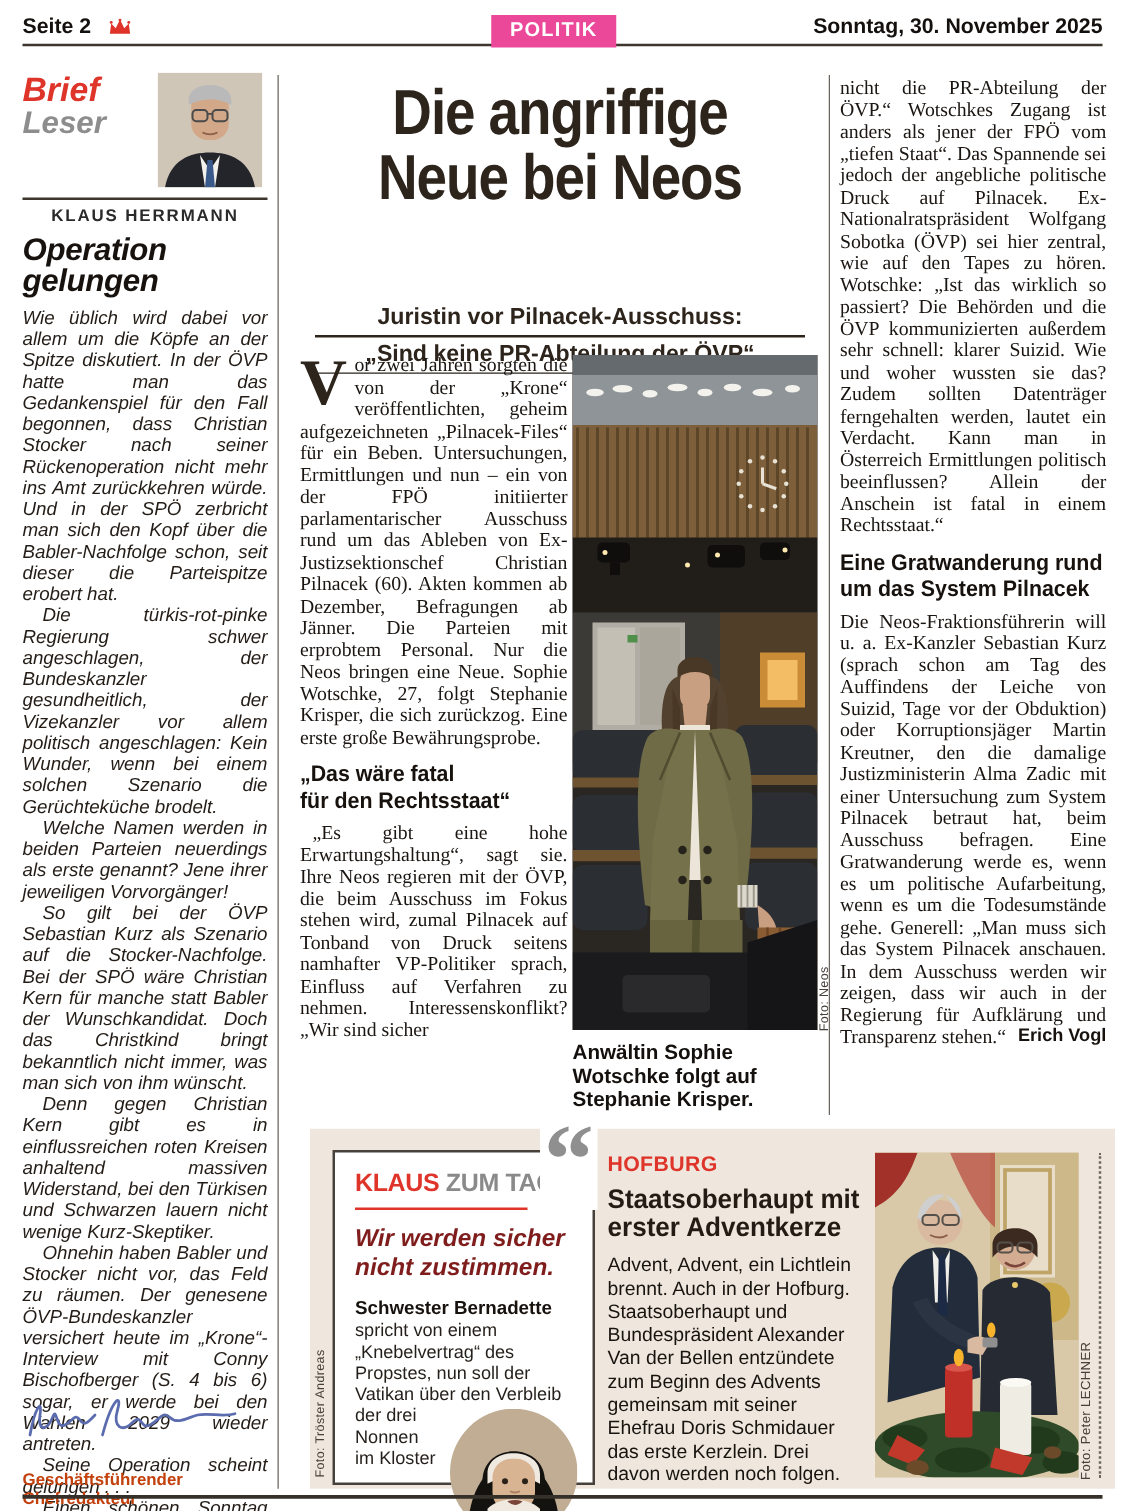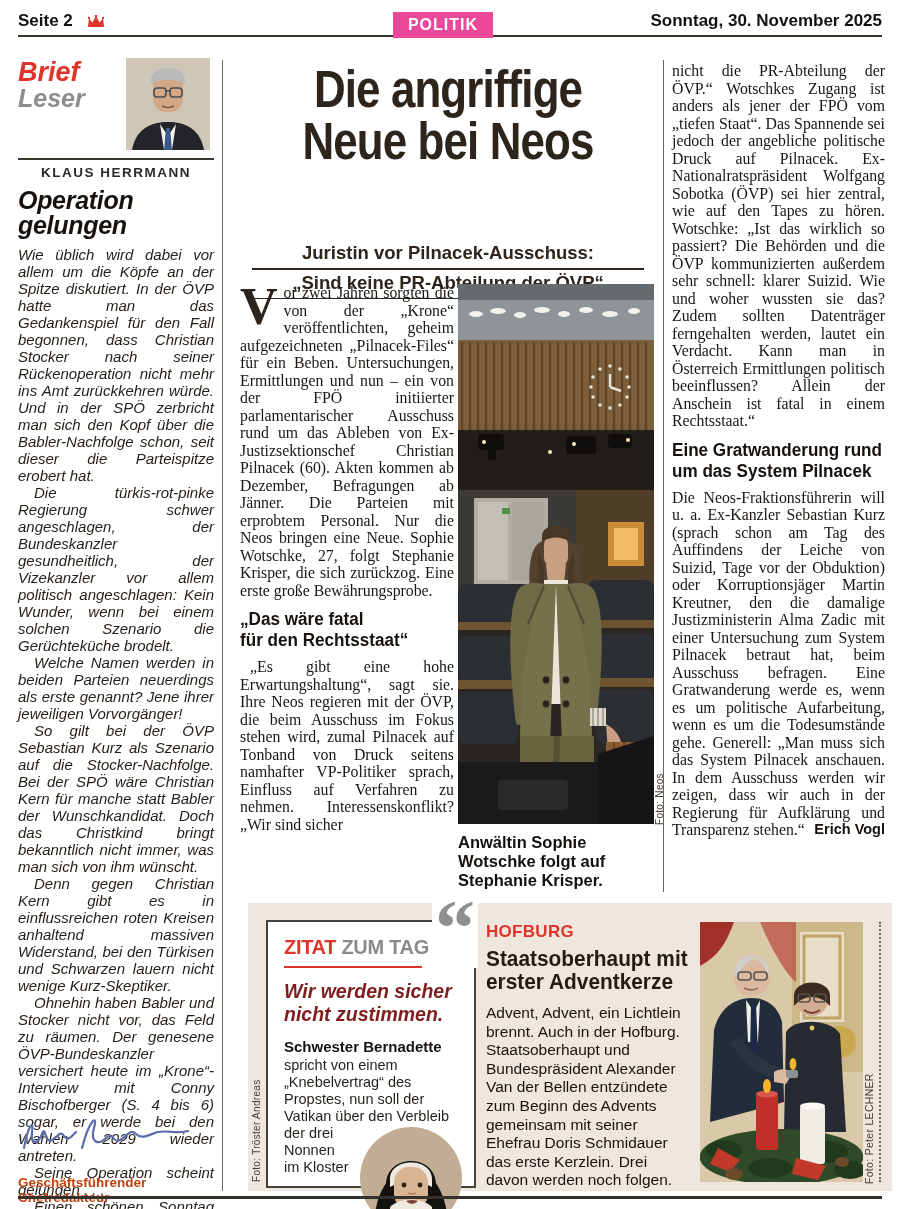--- a/index.html
+++ b/index.html
@@ -303,21 +303,21 @@
       <div>um das System Pilnacek</div>
     </div>
     <p><span>Die Neos-Fraktionsführerin will u. a. Ex-Kanzler Sebastian Kurz (sprach schon am Tag des Auffindens der Leiche von Suizid, Tage vor der Obduktion) oder Korruptionsjäger Martin Kreutner, den die damalige Justizministerin Alma Zadic mit einer Untersuchung zum System Pilnacek betraut hat, beim Ausschuss befragen. Eine Gratwanderung werde es, wenn es um politische Aufarbeitung, wenn es um die Todesumstände gehe. Generell: „Man muss sich das System Pilnacek anschauen. In dem Ausschuss werden wir zeigen, dass wir auch in der Regierung für Aufklärung und Transparenz stehen.“</span> <span class="byline">Erich Vogl</span></p>
   </div>
 
   <div class="bottom-box"></div>
 
   <div class="zitat-card">
     <div class="quote-mark">“</div>
     <div class="zitat-inner">
-      <div class="zitat-kicker"><span class="zk-red">ZITAT</span><span class="zk-gray"> ZUM TAG</span></div>
+      <div class="zitat-kicker"><span class="zk-red">KLAUS</span><span class="zk-gray"> ZUM TAG</span></div>
       <div class="zitat-rule"></div>
       <div class="zitat-quote">Wir werden sicher nicht zustimmen.</div>
       <div class="zitat-speaker">Schwester Bernadette</div>
       <div class="zitat-desc">
         <span>spricht von einem „Knebelvertrag“ des Propstes, nun soll der Vatikan über den</span>
         <span class="nun-float">
           <svg width="102" height="102" viewBox="0 0 102 102" aria-hidden="true">
             <rect width="102" height="102" fill="#c0ad94"></rect>
             <path d="M14,102 C14,22 88,22 88,102 Z" fill="#14120f"></path>
             <path d="M26,58 C26,26 76,26 76,58 L76,72 C60,64 42,64 26,72 Z" fill="#14120f"></path>

